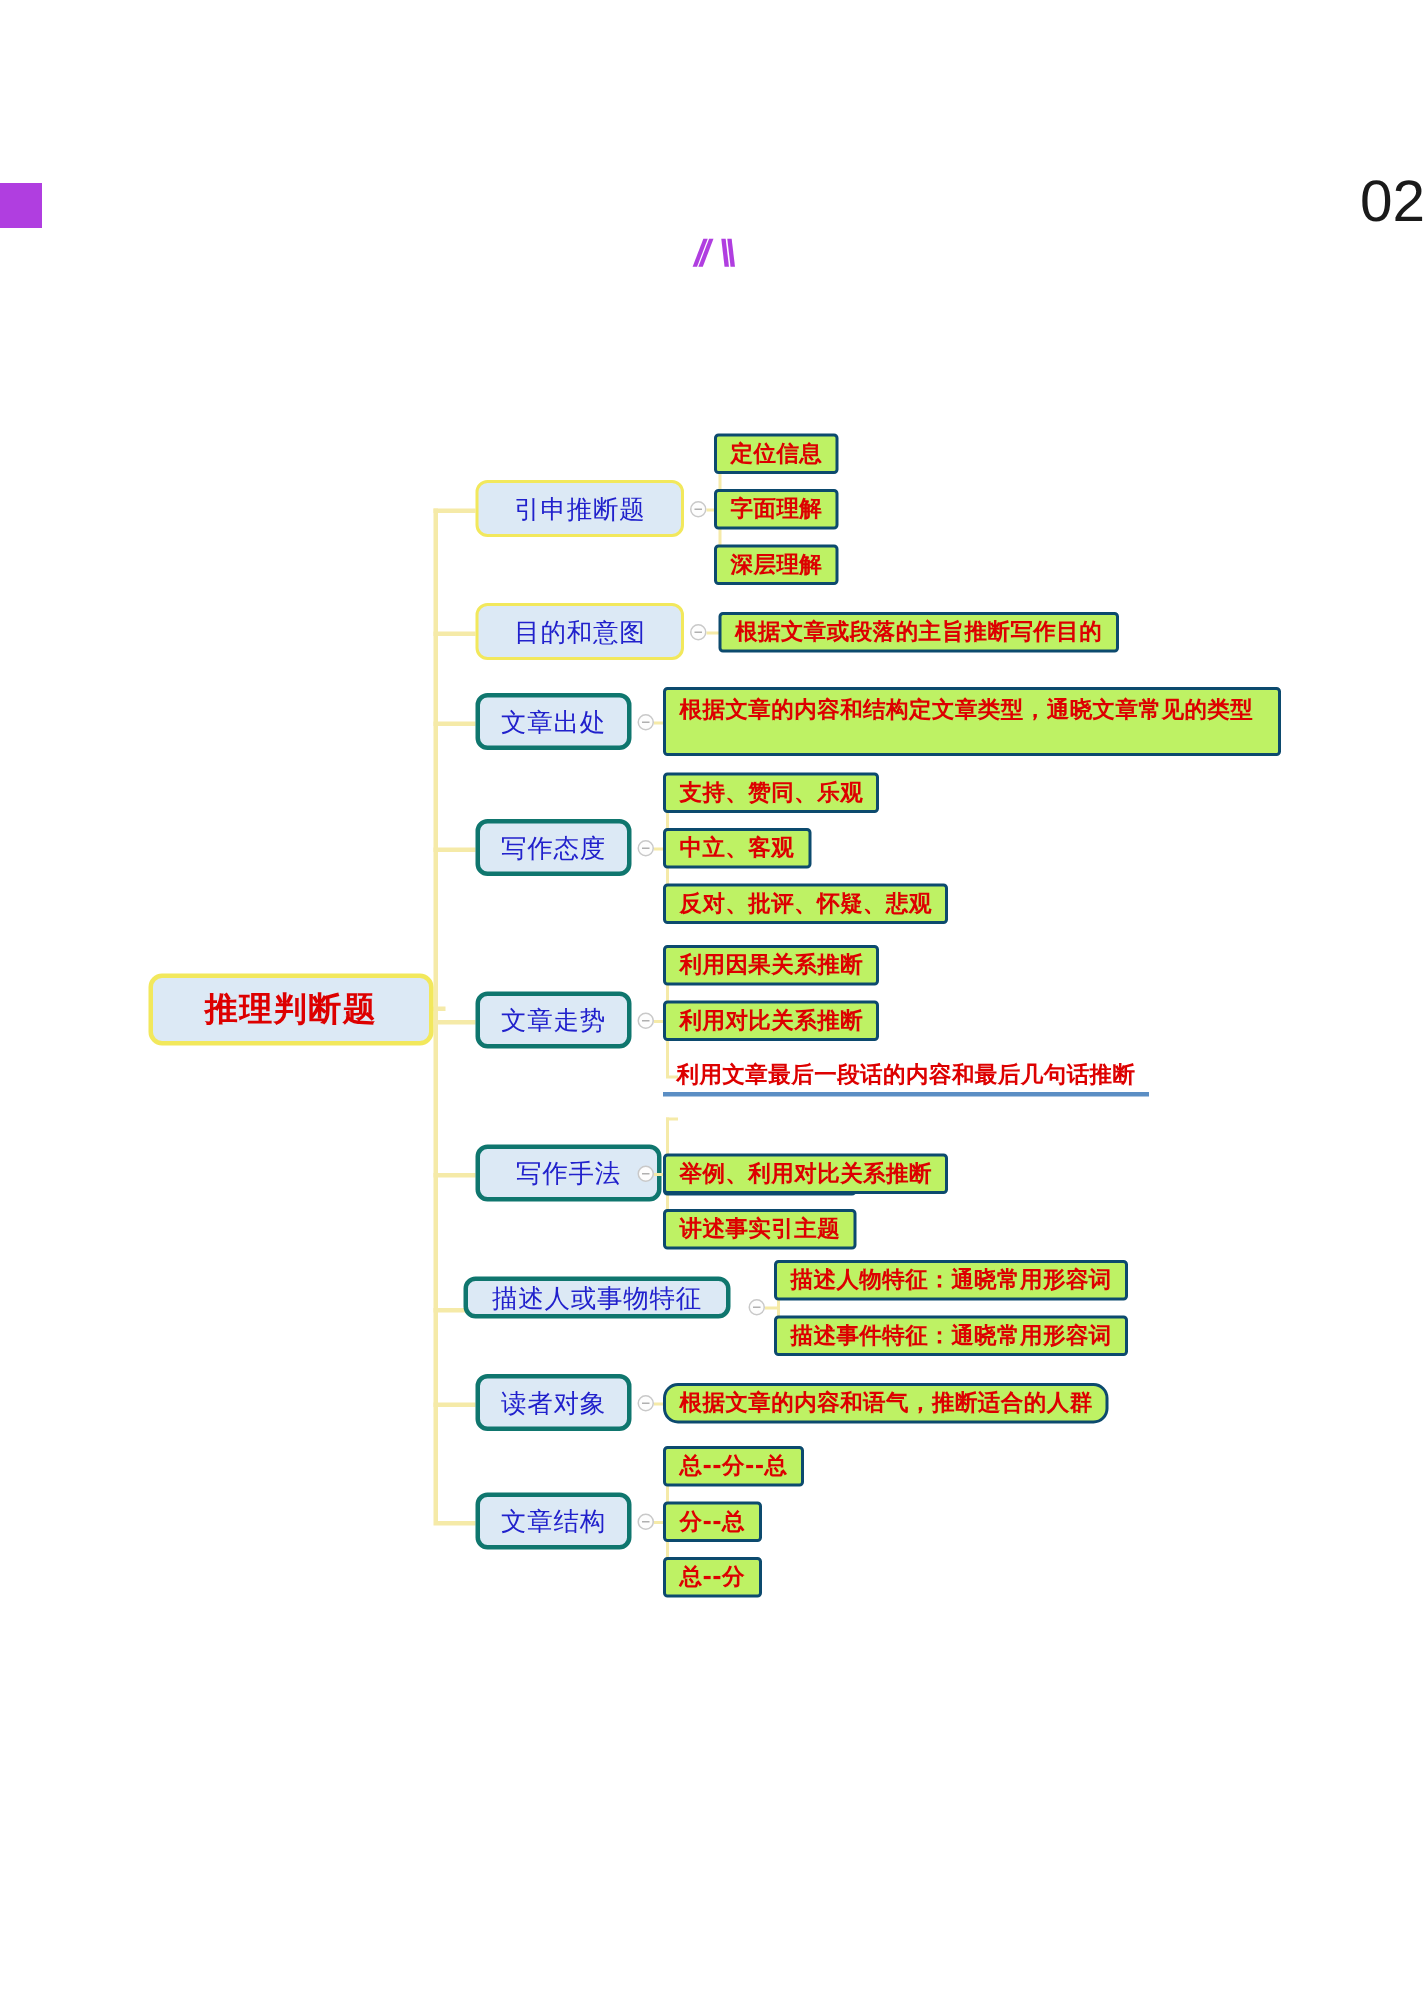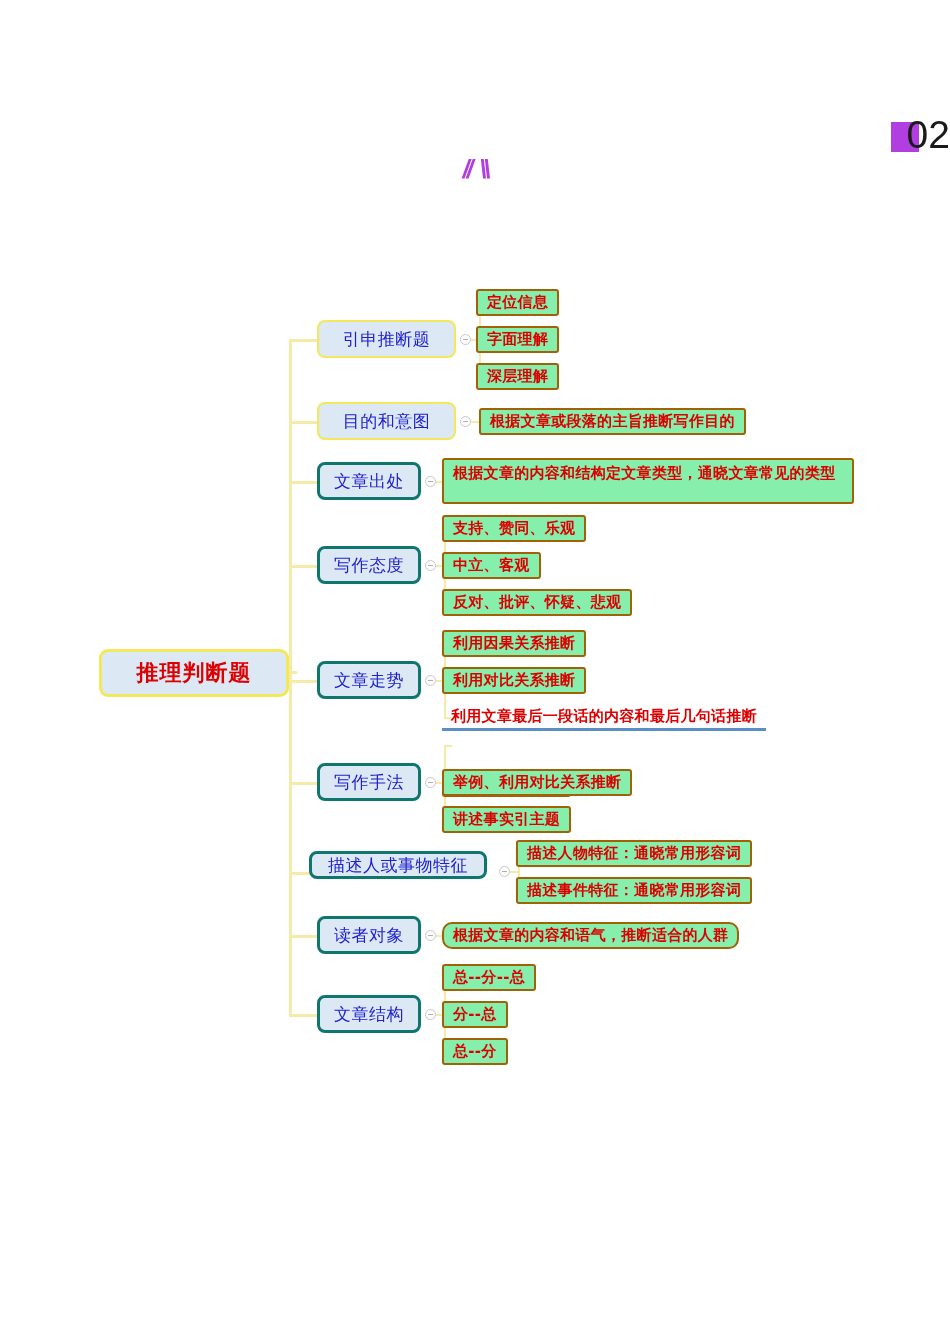--- a/index.html
+++ b/index.html
@@ -20,21 +20,21 @@
     position: absolute;
     top: 112px;
     left: 0;
     width: 950px;
     text-align: center;
   }
   .hdr-number-row {
     position: relative;
     height: 46px;
     display: flex;
-    justify-content: flex-end;
+    justify-content: space-between;
     align-items: center;
   }
   .hdr-swatch {
     width: 28px;
     height: 30px;
     background: #b03ee0;
     display: inline-block;
     position: relative;
     top: 2px;
     margin-right: -12px;
@@ -187,22 +187,22 @@
 
   
   .c-line { position: absolute; background: #f5eaa8; }
   .c-v { width: 2px; }
   .c-h { height: 2px; }
 
   
   .leaf {
     position: absolute;
     box-sizing: border-box;
-    background: #86efac;
-    border: 2px solid #a16207;
+    background: #bef264;
+    border: 2px solid #0c4a6e;
     border-radius: 3px;
     color: #dd0000;
     font-size: 15px;
     font-weight: 700;
     letter-spacing: 0.3px;
     display: flex;
     align-items: center;
     padding: 0 9px;
     height: 27px;
     white-space: nowrap;
@@ -286,21 +286,21 @@
   <div class="c-line c-h" style="left:436px; top:402px; width:9px;"></div>
   <div class="c-line c-v" style="left:444px; top:365px; height:75px;"></div>
   <div class="c-line c-h" style="left:444px; top:365px; width:8px;"></div>
   <div class="c-line c-h" style="left:444px; top:402px; width:8px;"></div>
   <div class="c-line c-h" style="left:444px; top:439px; width:8px;"></div>
   <div class="leaf" style="left:442px; top:352px;">利用因果关系推断</div>
   <div class="leaf" style="left:442px; top:389px;">利用对比关系推断</div>
   <div class="leaf bare" style="left:442px; top:426px;">利用文章最后一段话的内容和最后几句话推断</div>
 
   <div class="trunk-stub" style="top:504px;"></div>
-  <div class="branch bd-blue" style="left:317px; top:485px; width:104px;">写作手法</div>
+  <div class="branch bd-blue" style="left:317px; top:485px; width:124px;">写作手法</div>
   <div class="toggle" style="left:425px; top:499px;"></div>
   <div class="c-line c-h" style="left:436px; top:504px; width:9px;"></div>
   <div class="c-line c-v" style="left:444px; top:467px; height:75px;"></div>
   <div class="c-line c-h" style="left:444px; top:467px; width:8px;"></div>
   <div class="c-line c-h" style="left:444px; top:504px; width:8px;"></div>
   <div class="c-line c-h" style="left:444px; top:541px; width:8px;"></div>
   <div class="leaf" style="left:442px; top:454px;margin-top:38px;">开篇提问引关注</div>
   <div class="leaf" style="left:442px; top:491px;">举例、利用对比关系推断</div>
   <div class="leaf" style="left:442px; top:528px;">讲述事实引主题</div>
 

